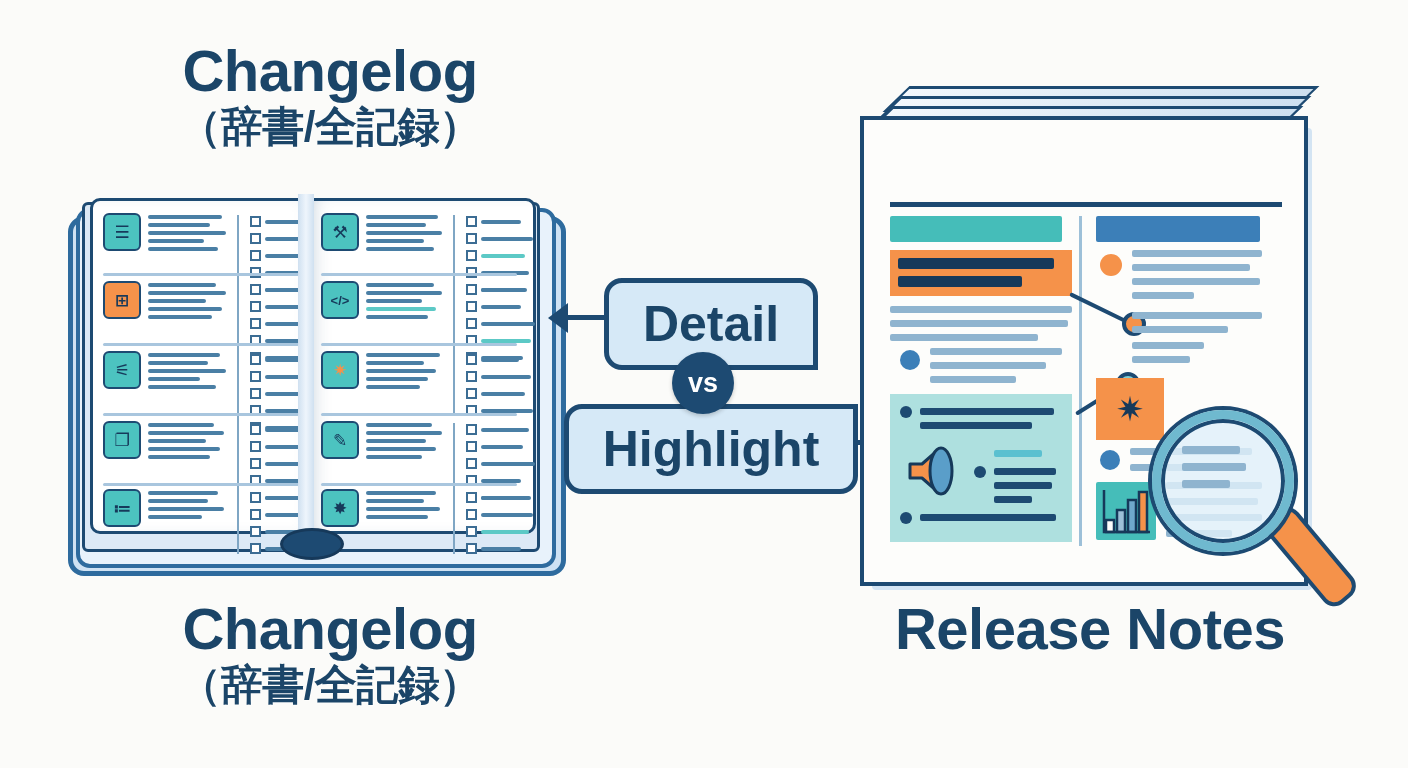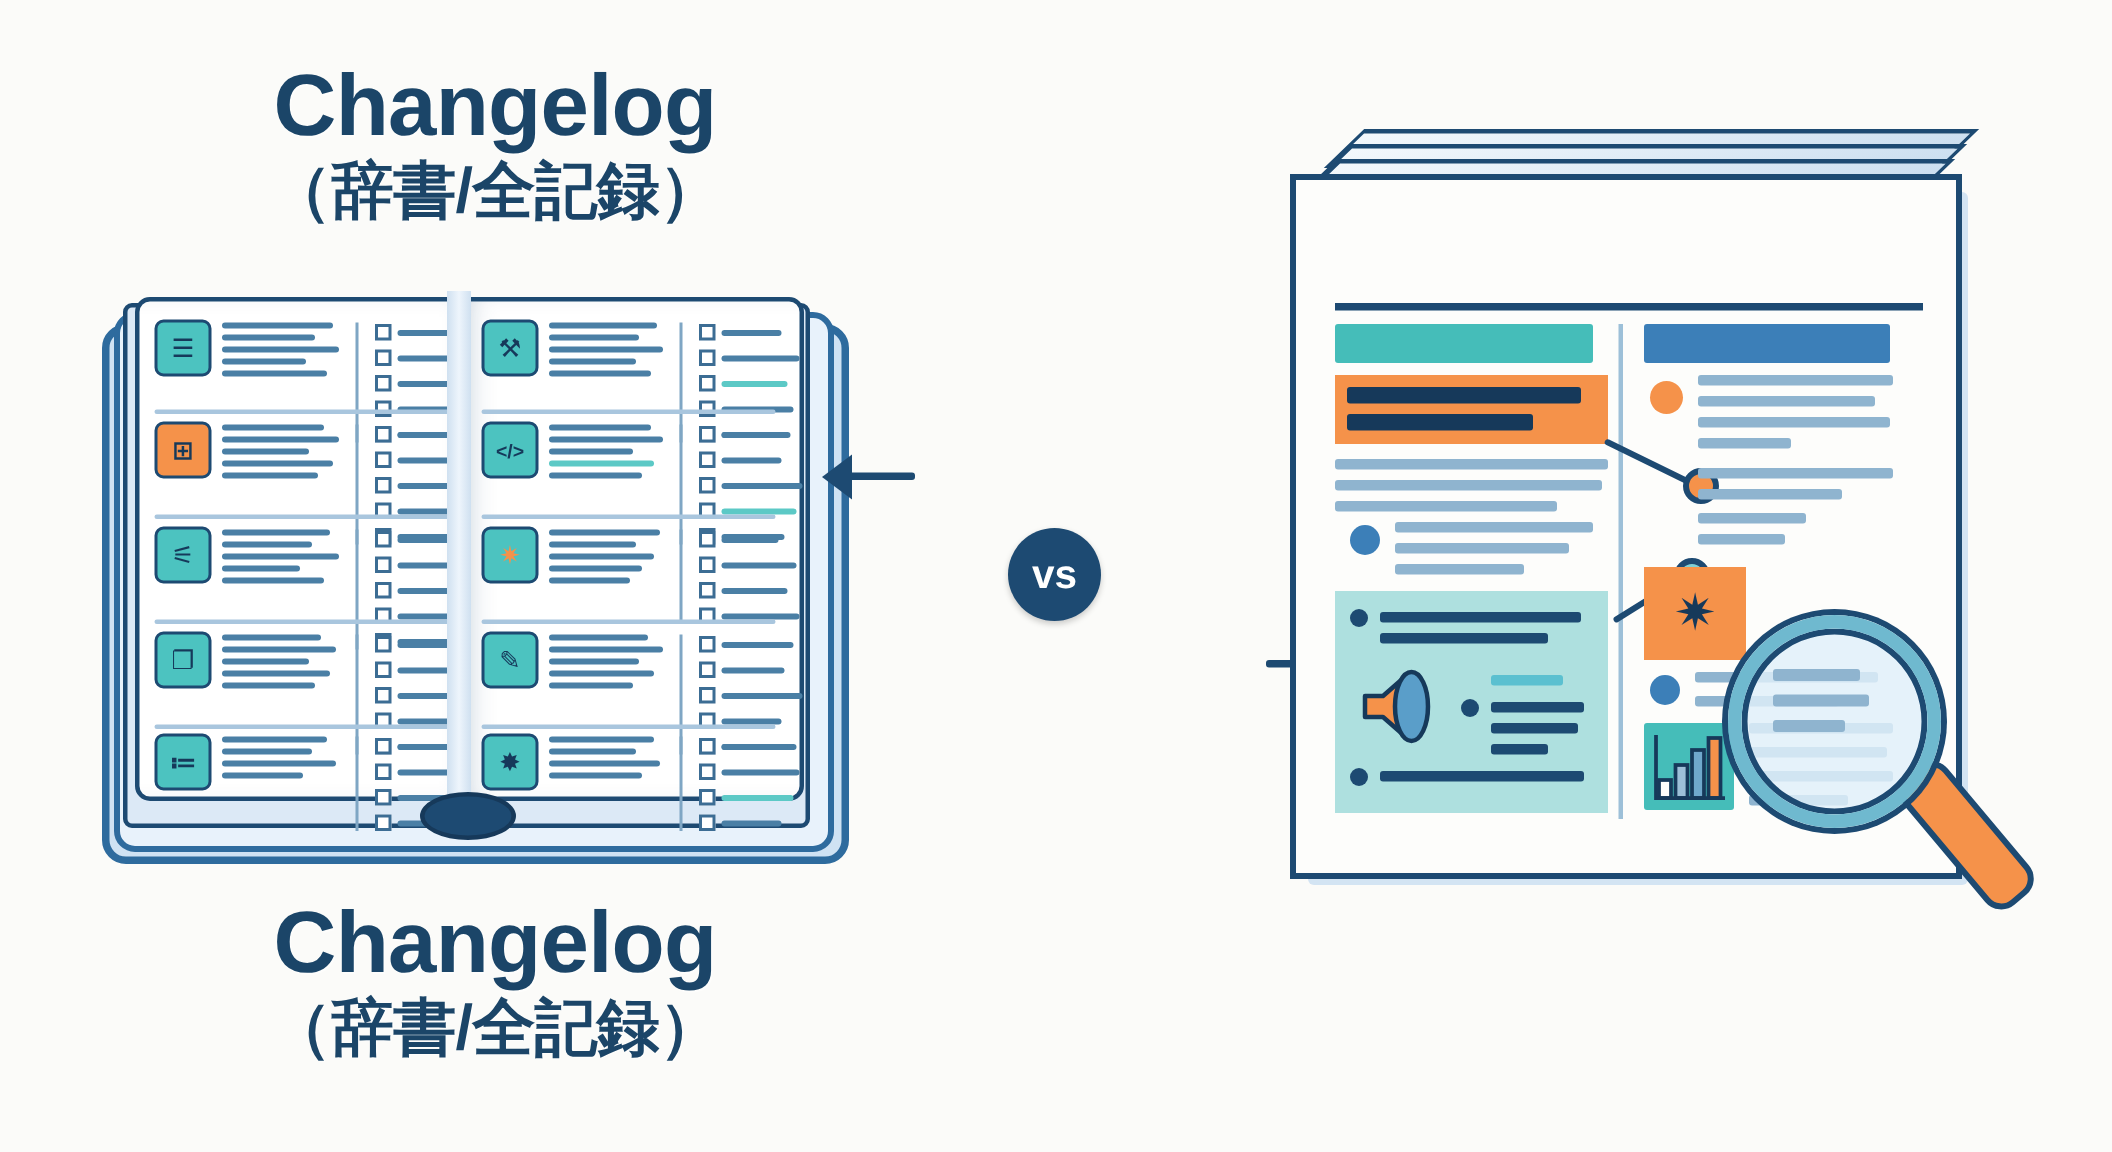--- a/index.html
+++ b/index.html
@@ -491,22 +491,28 @@
     <span class="en">Changelog</span>
     <span class="jp">（辞書/全記録）</span>
   </div>
 
   <div class="abs arrow-line" style="left:566px;top:315px;width:44px;"></div>
   <div class="abs arrow-head ah-left" style="left:548px;top:303px;"></div>
 
   <div class="abs arrow-line" style="left:844px;top:440px;width:44px;"></div>
   <div class="abs arrow-head ah-right" style="left:880px;top:428px;"></div>
 
+  <div class="abs callout" id="detail-box">
+    <span>Detail</span>
+  </div>
   <div class="abs" id="vs-badge">
     <span>vs</span>
+  </div>
+  <div class="abs callout" id="highlight-box">
+    <span>Highlight</span>
   </div>
 
   <div class="abs" id="news">
 
     <div class="np-fold" style="left:48px;top:0px;width:404px;height:20px;transform:skewX(-46deg);"></div>
     <div class="np-fold" style="left:40px;top:10px;width:404px;height:20px;transform:skewX(-46deg);"></div>
     <div class="np-fold" style="left:32px;top:20px;width:404px;height:20px;transform:skewX(-46deg);"></div>
 
     <div class="np-shadow"></div>
     <div class="np-body">
@@ -594,15 +600,16 @@
         <div class="mg-lines">
           <div class="ln lt" style="width:58px;height:8px;"></div>
           <div class="ln lt" style="width:64px;height:8px;"></div>
           <div class="ln lt" style="width:48px;height:8px;"></div>
         </div>
       </div>
     </div>
   </div>
 
   <div class="abs title" style="left:820px;top:600px;width:540px;">
+    <span class="en">Release Notes</span>
   </div>
 
 </div>
 
 </body></html>

